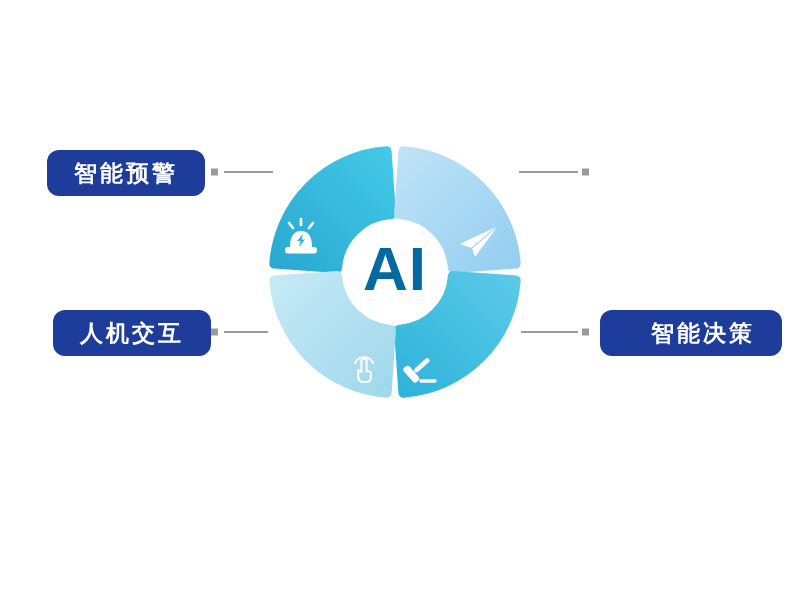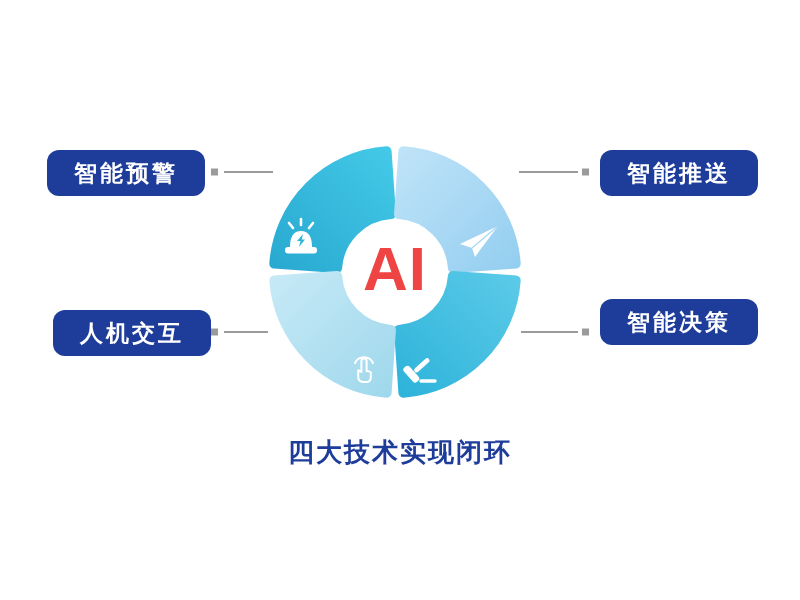--- a/index.html
+++ b/index.html
@@ -9,24 +9,24 @@
   }
   .canvas svg{position:absolute;left:0;top:0;}
   .node-label{
     position:absolute;width:158px;height:46px;border-radius:12px;
     background:#1E3C99;color:#ffffff;font-size:23px;font-weight:bold;letter-spacing:3px;
     display:flex;align-items:center;justify-content:center;
   }
   .node-label.tl{left:47px;top:150px;}
   .node-label.tr{left:600px;top:150px;}
   .node-label.bl{left:53px;top:310px;}
-  .node-label.br{left:600px;top:299px;}
+  .node-label.br{left:600px;top:310px;padding-left:24px;}
   .ai-center{
     position:absolute;left:395px;top:271px;transform:translate(-50%,-54%);
-    color:#ef4444;font-size:62px;font-weight:800;letter-spacing:1px;
+    color:#0369a1;font-size:62px;font-weight:800;letter-spacing:1px;
   }
   .caption{
     position:absolute;left:0;top:435px;width:800px;text-align:center;
     color:#1E3C99;font-size:26px;font-weight:bold;letter-spacing:2px;
   }
 </style>
 </head>
 <body>
 
 <div class="canvas">
@@ -93,20 +93,18 @@
       <rect x="211" y="328.5" width="7" height="7" fill="#9B9B9B"></rect>
       <path d="M 224 332 L 268 332" stroke="#9B9B9B" stroke-width="2"></path>
     </g>
     <g>
       <rect x="582" y="328.5" width="7" height="7" fill="#9B9B9B"></rect>
       <path d="M 521 332 L 578 332" stroke="#9B9B9B" stroke-width="2"></path>
     </g>
   </svg>
 
   <div class="node-label tl">智能预警</div>
-  <div class="node-label tr">智能推送</div>
   <div class="node-label bl">人机交互</div>
   <div class="node-label br">智能决策</div>
 
   <div class="ai-center">AI</div>
-  <div class="caption">四大技术实现闭环</div>
 
 </div>
 
 </body></html>

